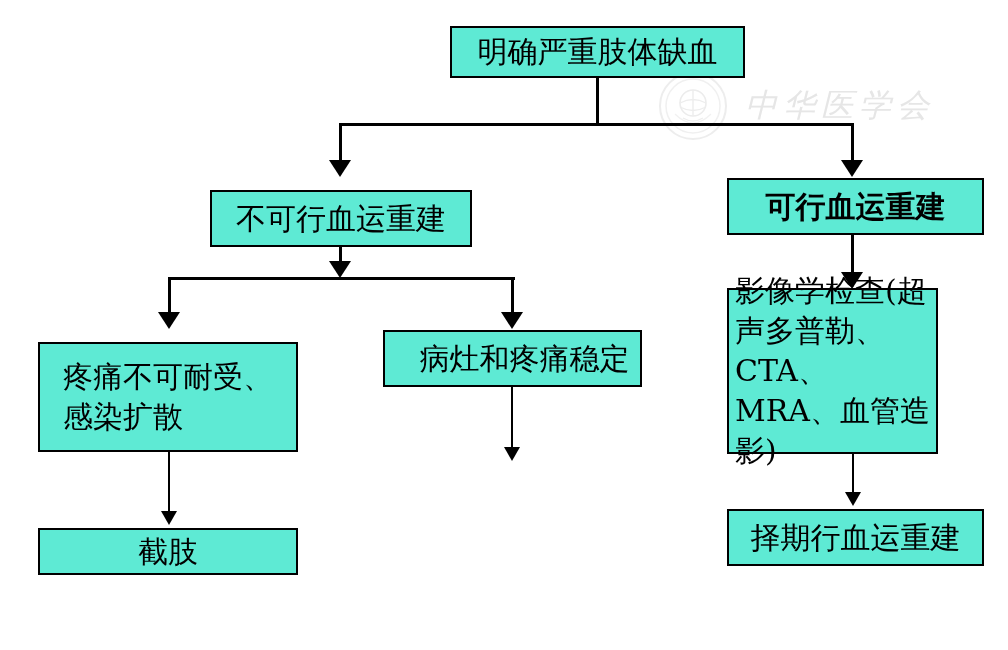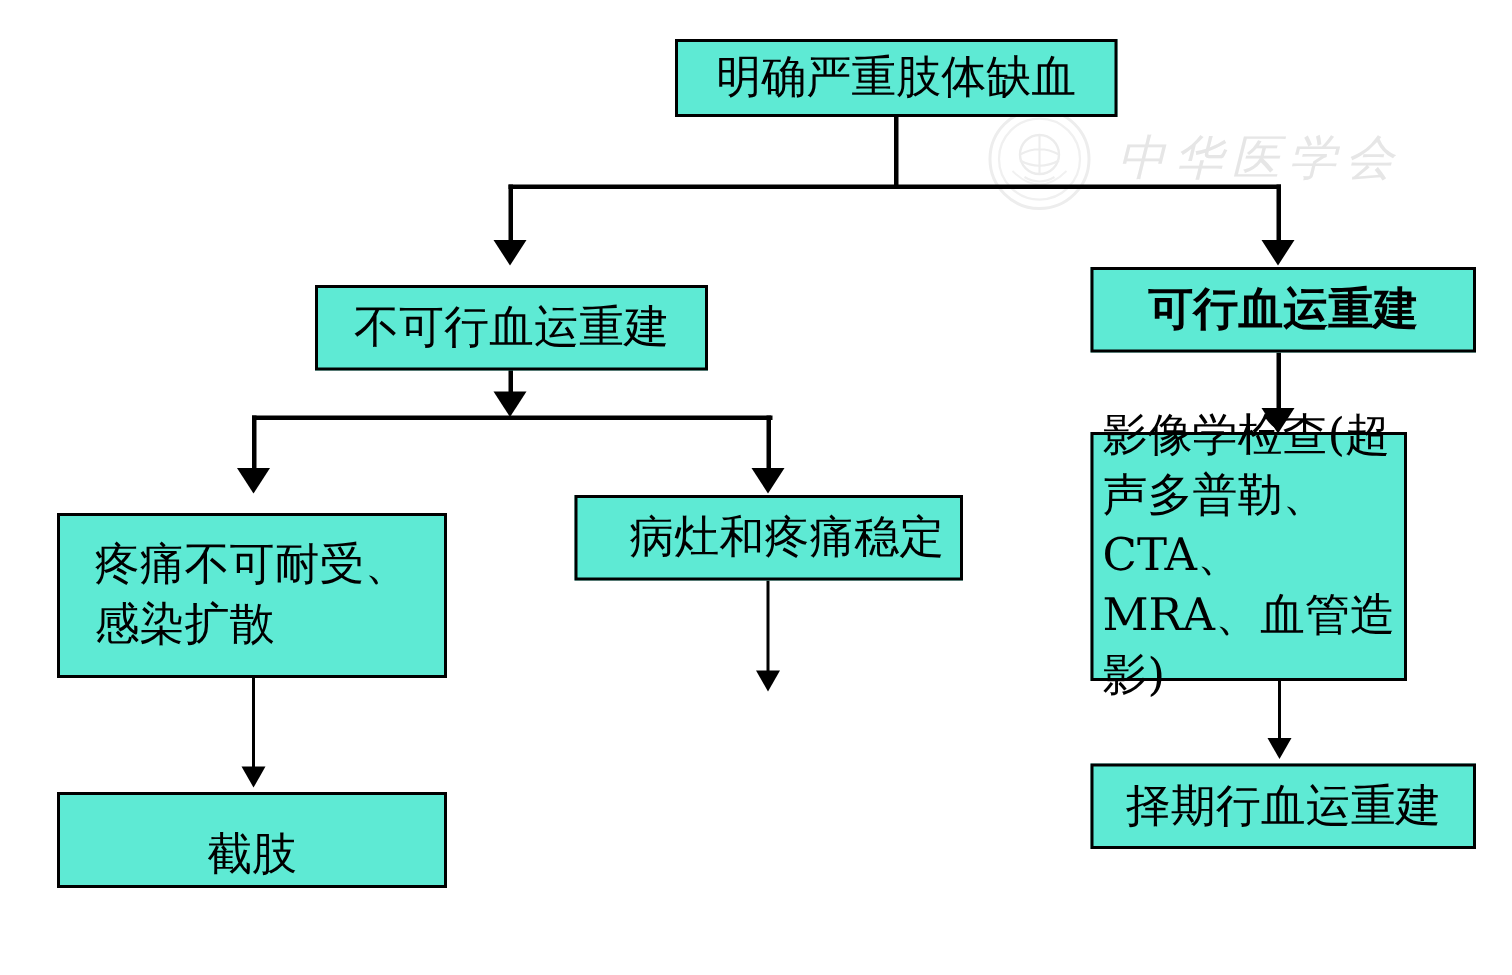--- a/index.html
+++ b/index.html
@@ -161,21 +161,21 @@
   <div class="node" style="left:383px; top:330px; width:259px; height:57px;padding-left:24px;">
     <span class="txt">病灶和疼痛稳定</span>
   </div>
 
   <div class="node left-align" style="left:727px; top:288px; width:211px; height:166px;">
     <span class="txt">影像学检查(超
 声多普勒、CTA、
 MRA、血管造影)</span>
   </div>
 
-  <div class="node" style="left:38px; top:528px; width:260px; height:64px;align-items:flex-end;">
+  <div class="node" style="left:38px; top:528px; width:260px; height:47px;">
     <span class="txt">截肢</span>
   </div>
 
 
   <div class="node" style="left:727px; top:509px; width:257px; height:57px;">
     <span class="txt">择期行血运重建</span>
   </div>
 
 </div>
 

